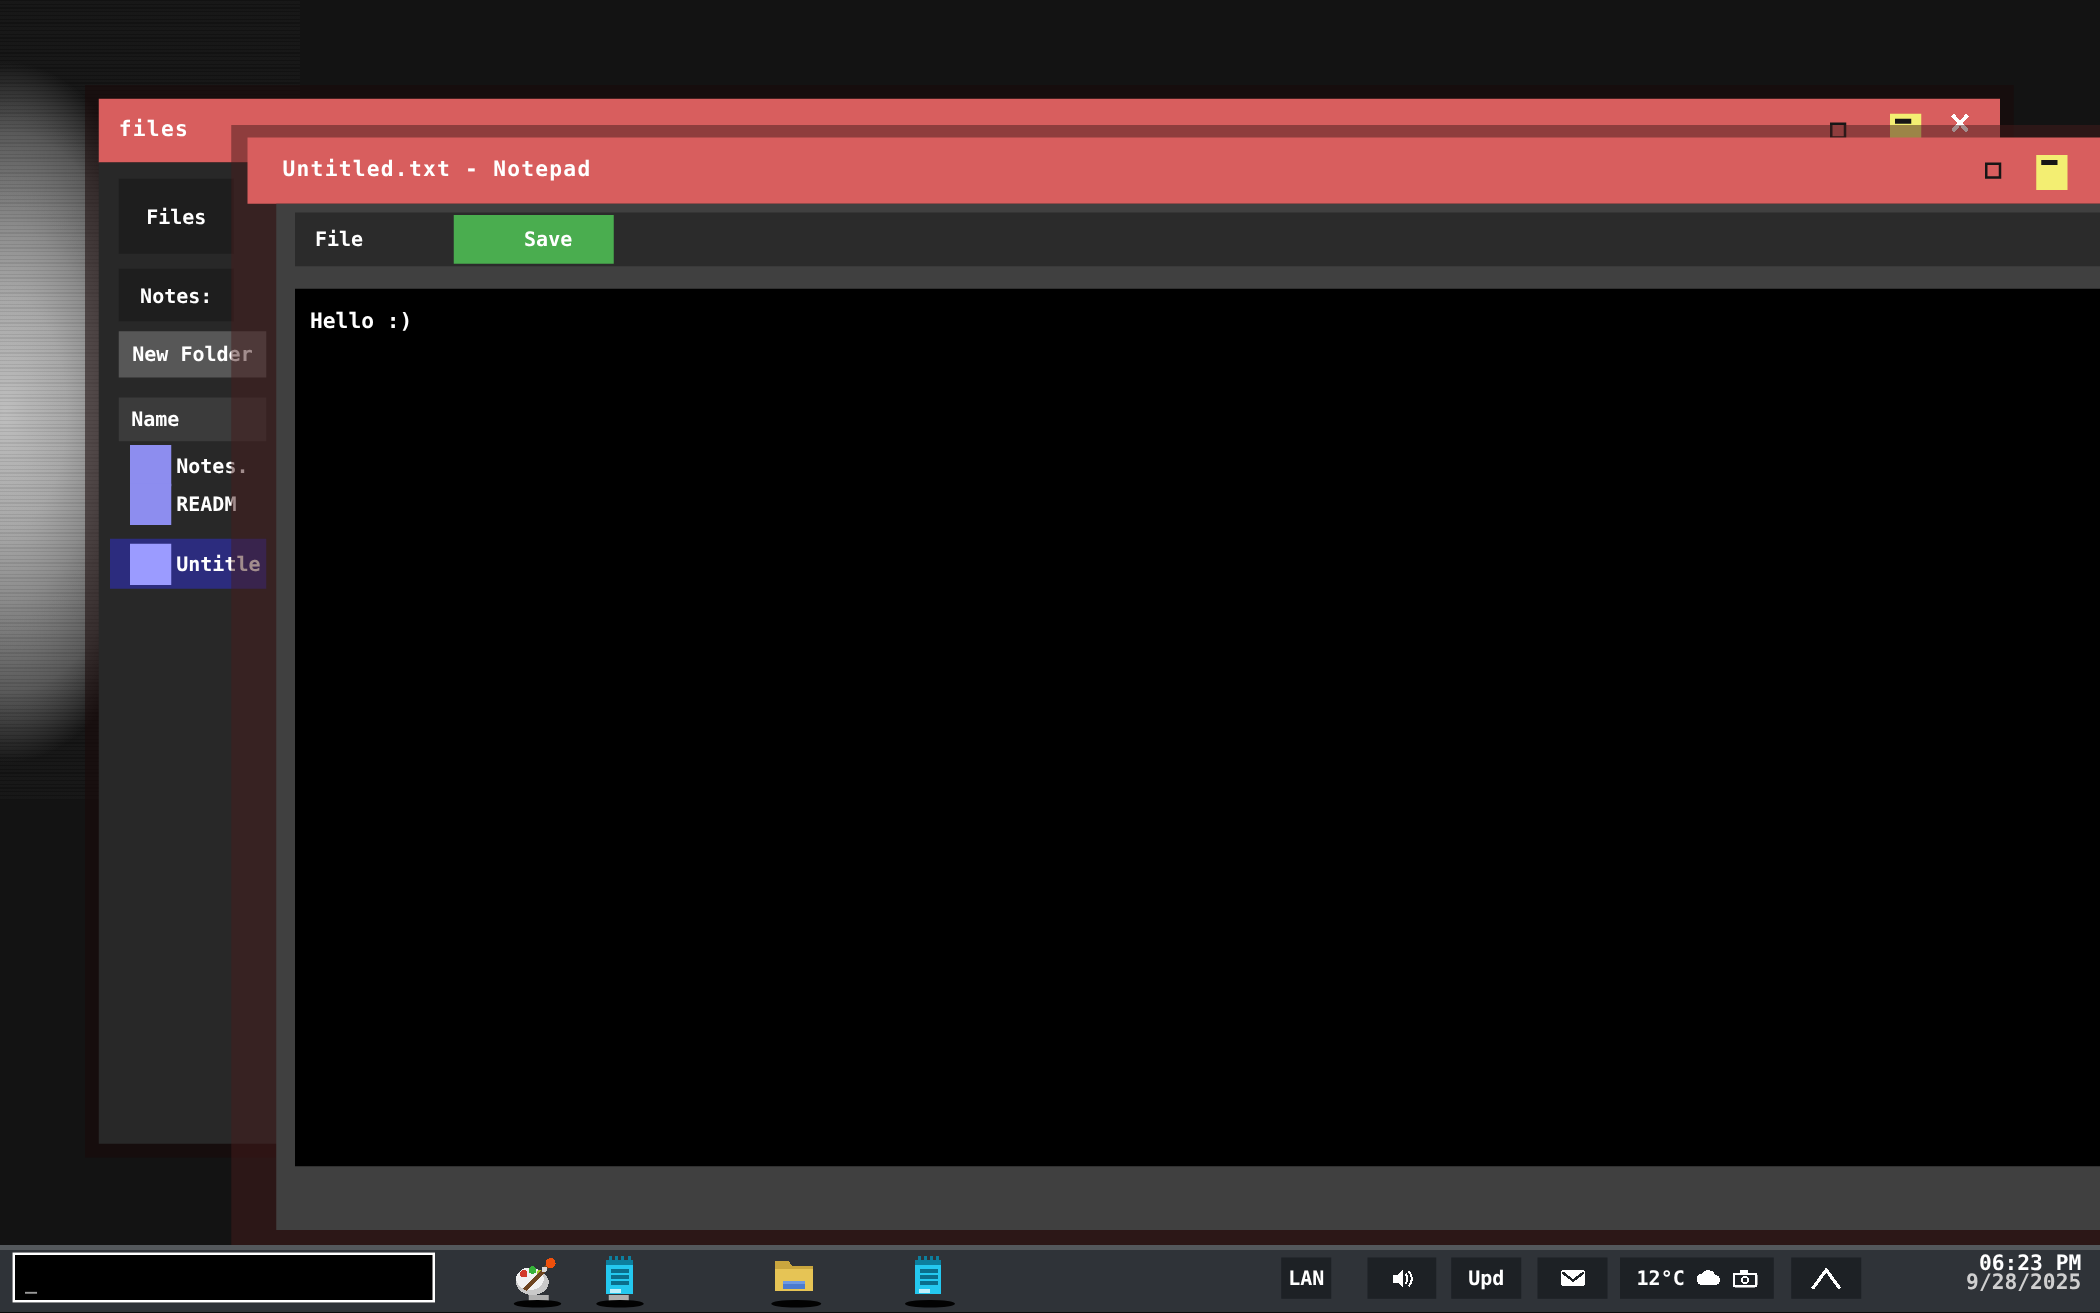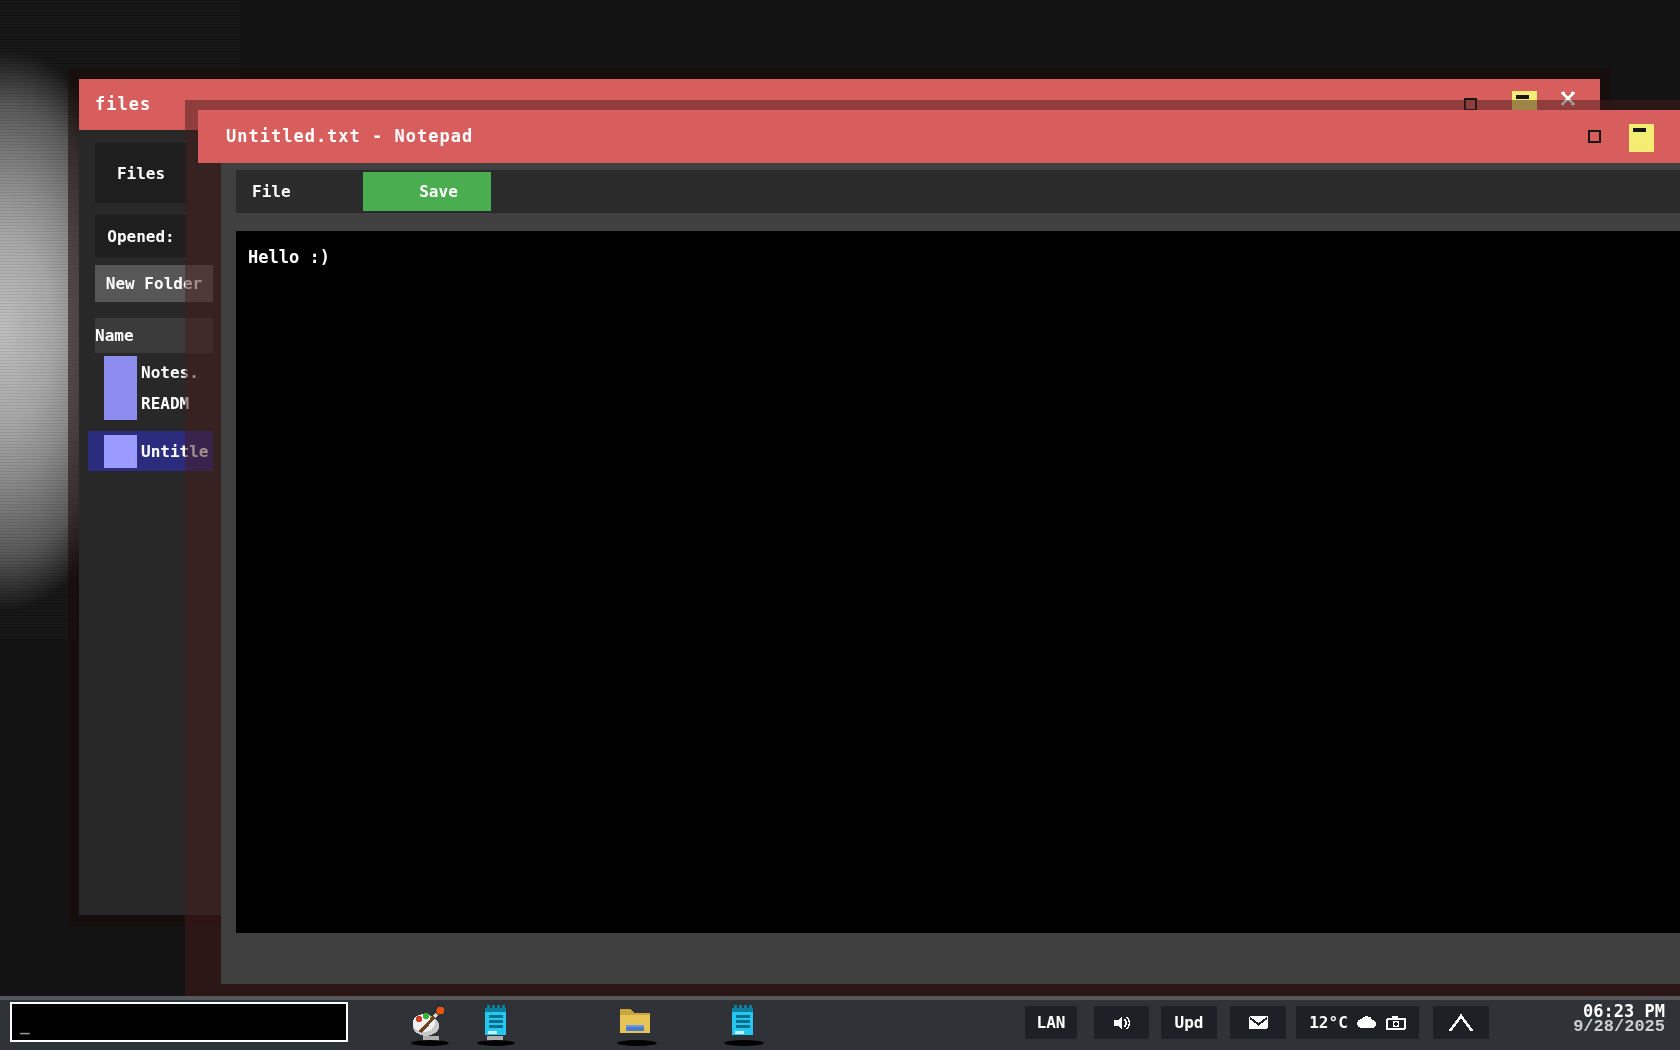--- a/index.html
+++ b/index.html
@@ -25,21 +25,21 @@
   .btn-o{width:9px;height:9px;border:2px solid #161616;background:transparent;}
   .btn-min{background:#f3ee72;}
   .btn-min .dash{position:absolute;left:4px;top:4px;width:13px;height:4px;background:#161616;}
   
   #files-win{left:68px;top:68px;width:1543px;height:858px;z-index:1;}
   #files-title{left:11px;top:11px;width:1521px;height:51px;}
   #files-title .title-text{position:absolute;left:16px;top:15px;}
   #files-body{left:11px;top:62px;width:1521px;height:785px;background:#282828;}
   .panel-btn{background:#1e1e1e;color:#fff;font-size:16px;display:flex;align-items:center;justify-content:center;}
   #btn-newfolder{background:#575757;overflow:hidden;white-space:nowrap;}
-  #list-header{background:#3b3b3b;display:flex;align-items:center;box-sizing:border-box;font-size:16px;}
+  #list-header{background:#3b3b3b;display:flex;align-items:center;padding-left:10px;box-sizing:border-box;font-size:16px;}
   .file-row{display:flex;align-items:center;font-size:16px;white-space:nowrap;overflow:hidden;}
   .file-icon{width:33px;height:33px;background:#8d8def;flex:0 0 auto;margin-right:4px;}
   .file-row.selected{background:#2c2c7e;}
   .file-row.selected .file-icon{background:#9b9bff;}
   
   #notepad-win{left:185px;top:100px;width:1495px;height:897px;background:rgba(70,28,28,0.5);z-index:2;}
   #np-inner{left:13px;top:10px;width:1482px;height:874px;}
   #np-title{left:0;top:0;width:100%;height:53px;}
   #np-title .title-text{position:absolute;left:28px;top:16px;}
   #np-body{left:0;top:53px;width:100%;height:821px;background:#404040;margin-left:23px;}
@@ -56,21 +56,21 @@
   #taskbar{left:0;top:996px;width:1680px;height:54px;z-index:3;
     background:linear-gradient(#54585c 0 4px,#2f3338 4px);}
   #tb-input{left:10px;top:6px;width:338px;height:40px;background:#000;border:2px solid #fff;box-sizing:border-box;}
   #tb-input .cursor{position:absolute;left:8px;bottom:5px;font-size:16px;color:#9a9a9a;}
   .tb-icon{position:absolute;}
   .tb-ind{position:absolute;height:5px;background:#b0b0b0;}
   .tb-shadow{position:absolute;height:6px;background:#020202;border-radius:50%;}
   .chip{position:absolute;top:10px;height:33px;background:#1d2125;color:#fff;font-size:16px;
     display:flex;align-items:center;justify-content:center;gap:8px;}
   #clock{position:absolute;left:1540px;top:8px;width:125px;text-align:right;line-height:15px;font-size:17px;}
-  #clock .date{color:#cfcfcf;font-family:Liberation Mono, monospace;}
+  #clock .date{color:#cfcfcf;}
   svg{display:block;shape-rendering:crispEdges;}
 </style>
 </head>
 <body>
 
 <div id="stage">
 
   <div id="wallpaper" class="abs"></div>
 
   <div id="files-win" class="abs win-shadow">
@@ -85,21 +85,21 @@
           <line x1="2" y1="2" x2="14" y2="15" stroke="#fff" stroke-width="3"></line>
           <line x1="14" y1="2" x2="2" y2="15" stroke="#fff" stroke-width="3"></line>
         </svg>
       </span>
     </div>
     <div id="files-body" class="abs">
       <div class="panel-btn abs" style="left:16px;top:13px;width:92px;height:60px;">
         <span>Files</span>
       </div>
       <div class="panel-btn abs" style="left:16px;top:85px;width:92px;height:42px;">
-        <span>Opened:</span>
+        <span>Notes:</span>
       </div>
       <div id="btn-newfolder" class="panel-btn abs" style="left:16px;top:135px;width:118px;height:37px;">
         <span>New Folder</span>
       </div>
       <div id="list-header" class="abs" style="left:16px;top:188px;width:118px;height:35px;">
         <span>Name</span>
       </div>
       <div class="file-row abs" style="left:9px;top:223px;width:125px;height:38px;padding-left:16px;box-sizing:border-box;">
         <span class="file-icon"></span>
         <span>Notes.</span>
@@ -194,21 +194,21 @@
         <rect x="15" y="1" width="2.5" height="5" fill="#0c7f9e"></rect>
         <rect x="20" y="1" width="2.5" height="5" fill="#0c7f9e"></rect>
         <rect x="7" y="11" width="14" height="3" fill="#0a6e8c"></rect>
         <rect x="7" y="16" width="14" height="3" fill="#0a6e8c"></rect>
         <rect x="7" y="21" width="14" height="3" fill="#0a6e8c"></rect>
         <rect x="6" y="27" width="9" height="3" fill="#bfeffb"></rect>
       </svg>
     </span>
     <span class="tb-shadow" style="left:724px;top:44px;width:40px;"></span>
 
-    <span class="chip" style="left:1025px;width:52px;">
+    <span class="chip" style="left:1025px;width:40px;">
       <span>LAN</span>
     </span>
     <span class="chip" style="left:1094px;width:55px;">
       <span>
         <svg width="20" height="16" viewBox="0 0 20 16">
           <polygon points="2,5 6,5 10,1 10,15 6,11 2,11" fill="#fff"></polygon>
           <path d="M12.5 4 q3 4 0 8" stroke="#fff" stroke-width="1.6" fill="none"></path>
           <path d="M15 2 q5 6 0 12" stroke="#fff" stroke-width="1.6" fill="none"></path>
         </svg>
       </span>

